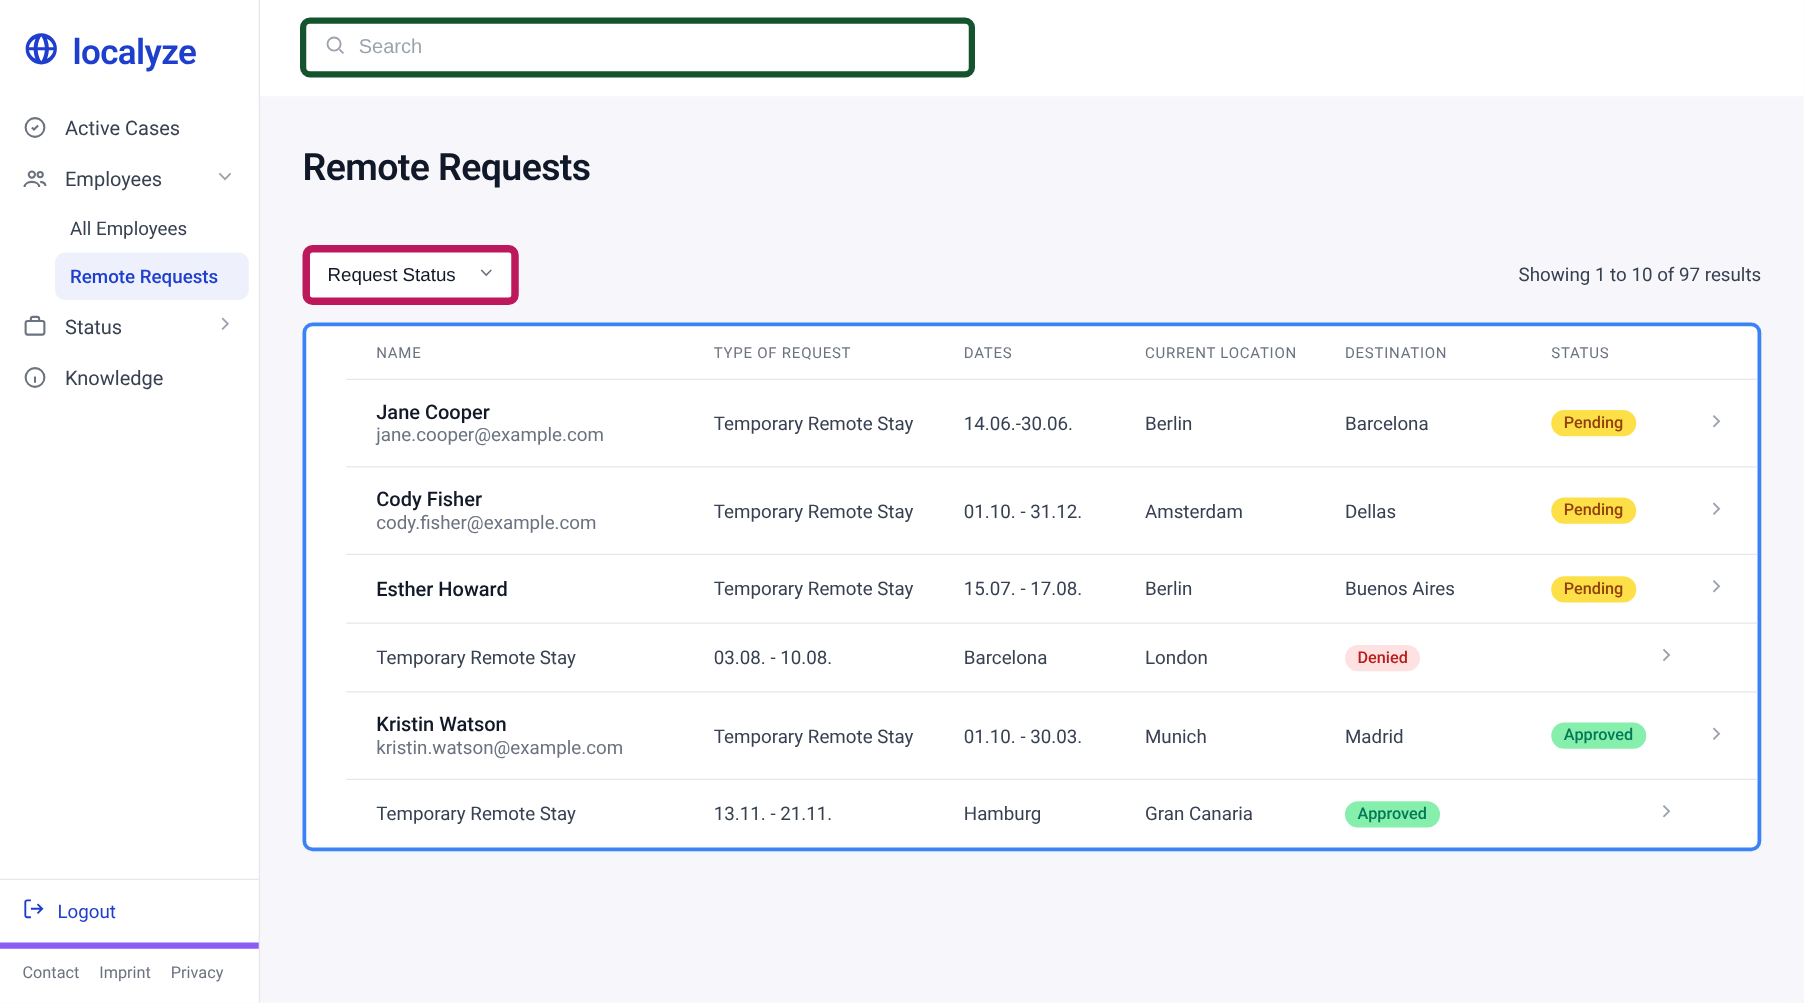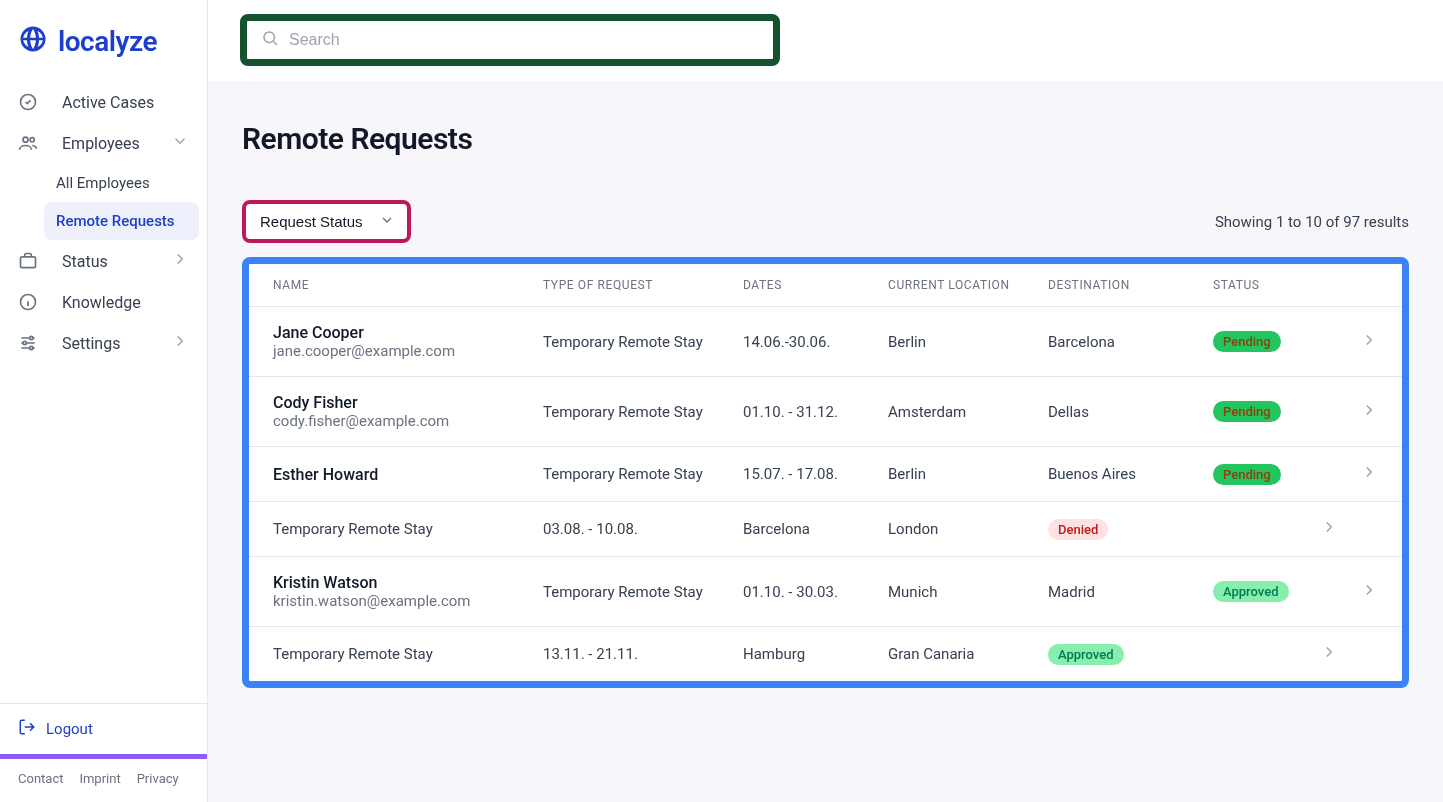--- a/index.html
+++ b/index.html
@@ -30,21 +30,21 @@
   .brand-name {
     font-size: 28px;
     font-weight: 600;
     color: #1e3fcd;
     letter-spacing: -0.5px;
   }
   .nav { padding: 4px 8px; flex: 1; }
   .nav-item {
     display: flex;
     align-items: center;
-    gap: 24px;
+    gap: 14px;
     padding: 10px 10px;
     border-radius: 8px;
     cursor: pointer;
     font-size: 16px;
     color: #374151;
   }
   .nav-item .icon { width: 20px; height: 20px; color: #6b7280; display:flex; align-items:center; justify-content:center;}
   .nav-item .caret { margin-left: auto; color: #9ca3af; }
   .sub-nav { padding-left: 36px; }
   .sub-nav-item {
@@ -81,21 +81,21 @@
   .footer-links span { cursor: pointer; }
 
   
   .main { flex: 1; display: flex; flex-direction: column; min-width: 0; }
   .topbar {
     padding: 14px 32px;
     border-bottom: 1px solid transparent;
   }
   .search-wrap {
     width: 540px;
-    border: 7px solid #14532d;
+    border: 5px solid #14532d;
     border-radius: 8px;
     display: flex;
     align-items: center;
     gap: 10px;
     padding: 8px 14px;
     color: #9ca3af;
   }
   .search-wrap input {
     border: none;
     outline: none;
@@ -117,39 +117,40 @@
     letter-spacing: -0.5px;
     margin-bottom: 44px;
   }
   .controls {
     display: flex;
     align-items: center;
     justify-content: space-between;
     margin-bottom: 14px;
   }
   .filter-btn {
-    border: 4px solid #be185d;
+    border: 6px solid #be185d;
     background: #fff;
     border-radius: 8px;
     padding: 8px 12px 8px 14px;
     display: flex;
     align-items: center;
     gap: 16px;
     font-size: 15px;
     cursor: pointer;
     color: #111827;
   }
   .results-count { font-size: 15px; color: #374151; }
 
   .table {
     background: #fff;
-    border: 7px solid #3b82f6;
+    border: 3px solid #3b82f6;
     border-radius: 8px;
     overflow: hidden;
     box-shadow: 0 1px 2px rgba(0,0,0,0.02);
+    padding-left: 32px;
   }
   .thead, .trow {
     display: grid;
     grid-template-columns: 270px 200px 145px 160px 165px 1fr 40px;
     align-items: center;
   }
   .thead {
     padding: 14px 24px;
     font-size: 12px;
     letter-spacing: 0.6px;
@@ -167,21 +168,21 @@
   .trow:last-child { border-bottom: none; }
   .name-cell .nm { font-weight: 500; color: #111827; font-size: 16px; }
   .name-cell .em { color: #6b7280; font-size: 15px; }
   .badge {
     display: inline-block;
     padding: 3px 10px;
     border-radius: 999px;
     font-size: 13px;
     font-weight: 500;
   }
-  .badge-pending  { background: #22c55e; color: #92400e; }
+  .badge-pending  { background: #fde047; color: #92400e; }
   .badge-denied   { background: #fee2e2; color: #b91c1c; }
   .badge-approved { background: #86efac; color: #047857; }
   .row-caret { color: #9ca3af; justify-self: end; }
 </style>
 </head>
 <body>
 
 <div class="app">
 
   <aside class="sidebar">
@@ -244,36 +245,20 @@
       <div class="nav-item">
         <span class="icon">
           <svg width="20" height="20" viewBox="0 0 24 24" fill="none" stroke="currentColor" stroke-width="2">
               <circle cx="12" cy="12" r="9"></circle>
               <path d="M12 8h.01M11 12h1v4h1"></path>
             </svg>
         </span>
         <span>Knowledge</span>
       </div>
 
-      <div class="nav-item">
-        <span class="icon">
-          <svg width="20" height="20" viewBox="0 0 24 24" fill="none" stroke="currentColor" stroke-width="2">
-              <path d="M4 6h10M20 6h-2M4 12h2M20 12H10M4 18h10M20 18h-2"></path>
-              <circle cx="16" cy="6" r="2"></circle>
-              <circle cx="8" cy="12" r="2"></circle>
-              <circle cx="16" cy="18" r="2"></circle>
-            </svg>
-        </span>
-        <span>Settings</span>
-        <span class="caret">
-          <svg width="18" height="18" viewBox="0 0 24 24" fill="none" stroke="currentColor" stroke-width="2">
-              <path d="M9 6l6 6-6 6"></path>
-            </svg>
-        </span>
-      </div>
     </nav>
 
     <div class="sidebar-footer">
       <div class="logout">
         <span>
           <svg width="18" height="18" viewBox="0 0 24 24" fill="none" stroke="#1e3fcd" stroke-width="2">
               <path d="M9 21H5a2 2 0 01-2-2V5a2 2 0 012-2h4M16 17l5-5-5-5M21 12H9"></path>
             </svg>
         </span>
         <span>Logout</span>

